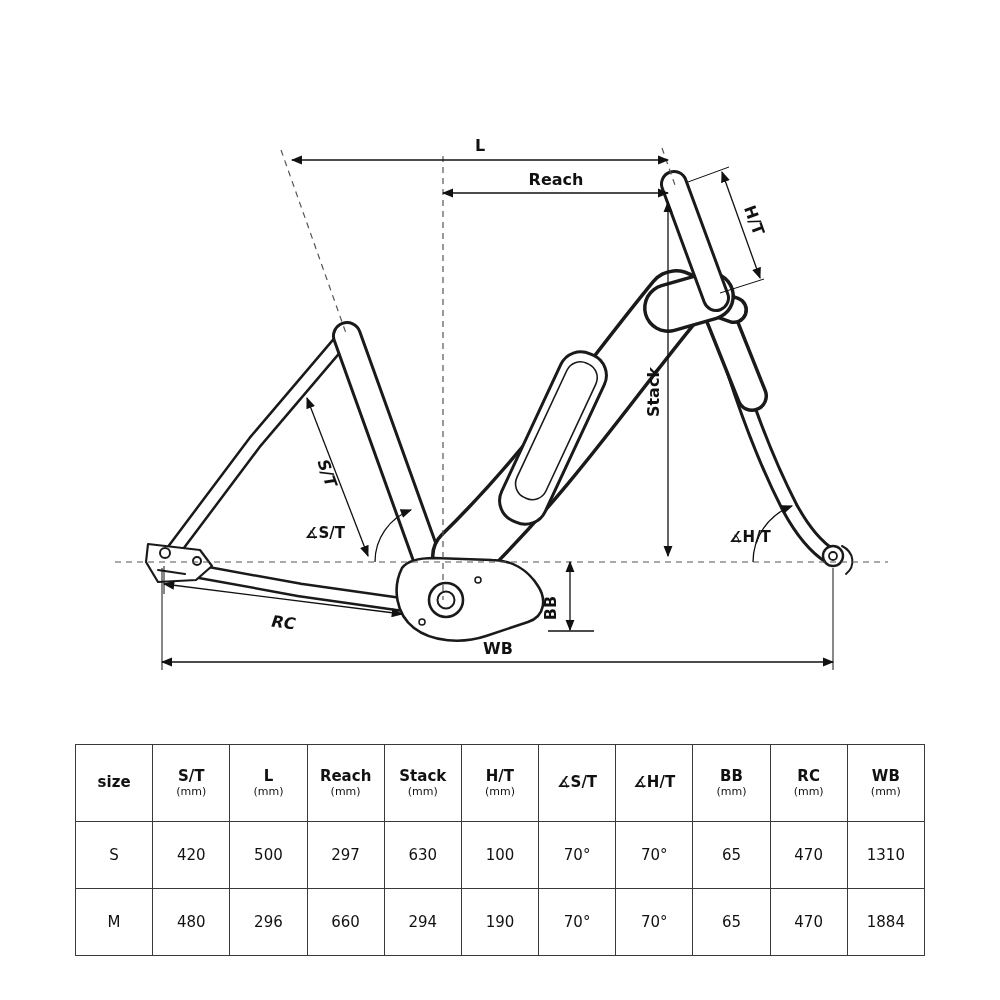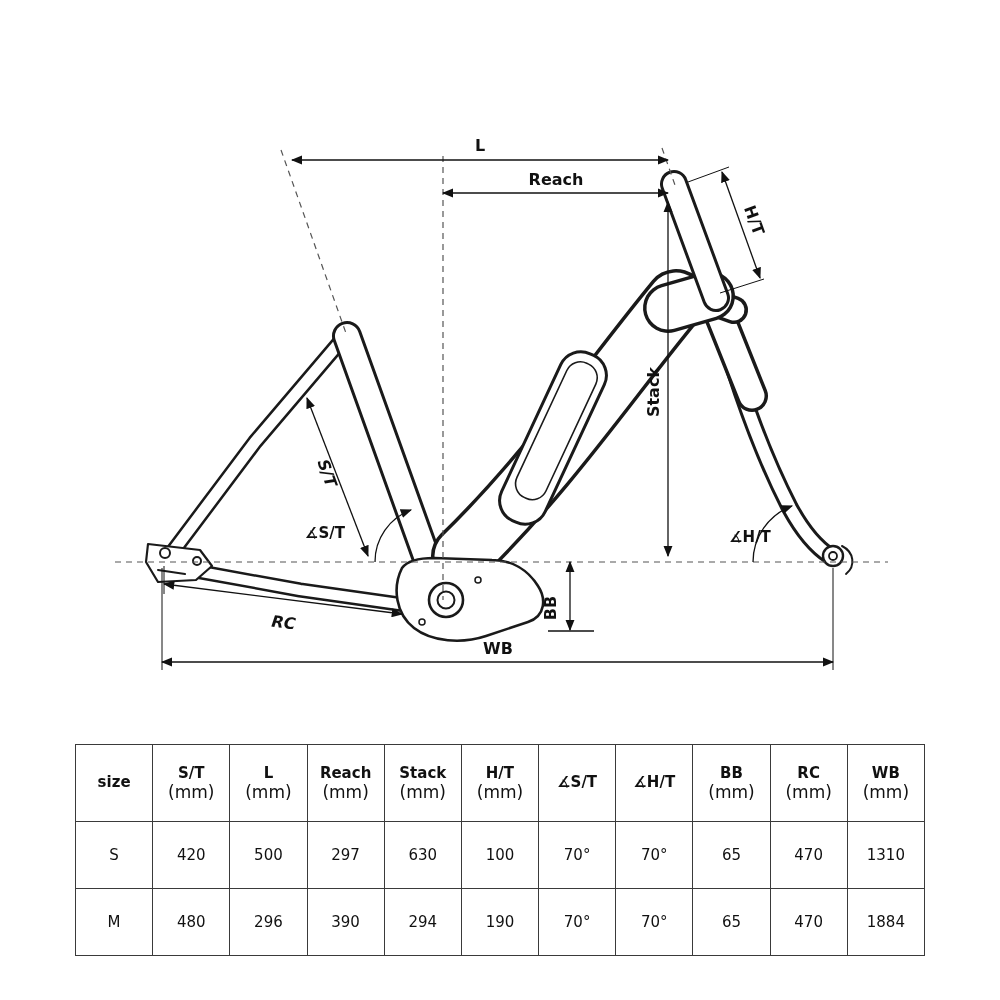--- a/index.html
+++ b/index.html
@@ -9,21 +9,21 @@
   svg text{font-family:"DejaVu Sans","Liberation Sans",sans-serif;}
   .dim-label{font-size:16px;font-weight:bold;fill:#111;}
   .dim-label-sm{font-size:15px;font-weight:bold;fill:#111;}
   .dim-label-it{font-style:italic;}
   .table-wrap{position:absolute;left:75px;top:744px;width:850px;}
   table.geo-table{border-collapse:collapse;width:100%;table-layout:fixed;color:#111;}
   table.geo-table th,table.geo-table td{border:1px solid #3a3a3a;text-align:center;vertical-align:middle;padding:16px 3px;}
   table.geo-table th{height:44px;font-size:15px;}
   table.geo-table td{height:34px;font-size:15px;font-weight:400;}
   th .lbl{font-weight:700;line-height:1.15;}
-  th .unit{font-size:17px;font-weight:400;line-height:1.1;margin-top:1px;}
+  th .unit{font-size:11px;font-weight:400;line-height:1.1;margin-top:1px;}
 </style>
 </head>
 <body>
 
 <div class="stage">
 
   <div class="diagram-wrap">
     <svg viewBox="0 0 1000 730" width="1000" height="730">
       <defs>
         <marker id="arr" viewBox="0 0 10 8" refX="9" refY="4" markerWidth="9" markerHeight="7" orient="auto-start-reverse">
@@ -186,21 +186,21 @@
           <td>70°</td>
           <td>70°</td>
           <td>65</td>
           <td>470</td>
           <td>1310</td>
         </tr>
         <tr>
           <td>M</td>
           <td>480</td>
           <td>296</td>
-          <td>390</td>
+          <td>660</td>
           <td>294</td>
           <td>190</td>
           <td>70°</td>
           <td>70°</td>
           <td>65</td>
           <td>470</td>
           <td>1884</td>
         </tr>
       </tbody>
     </table>

